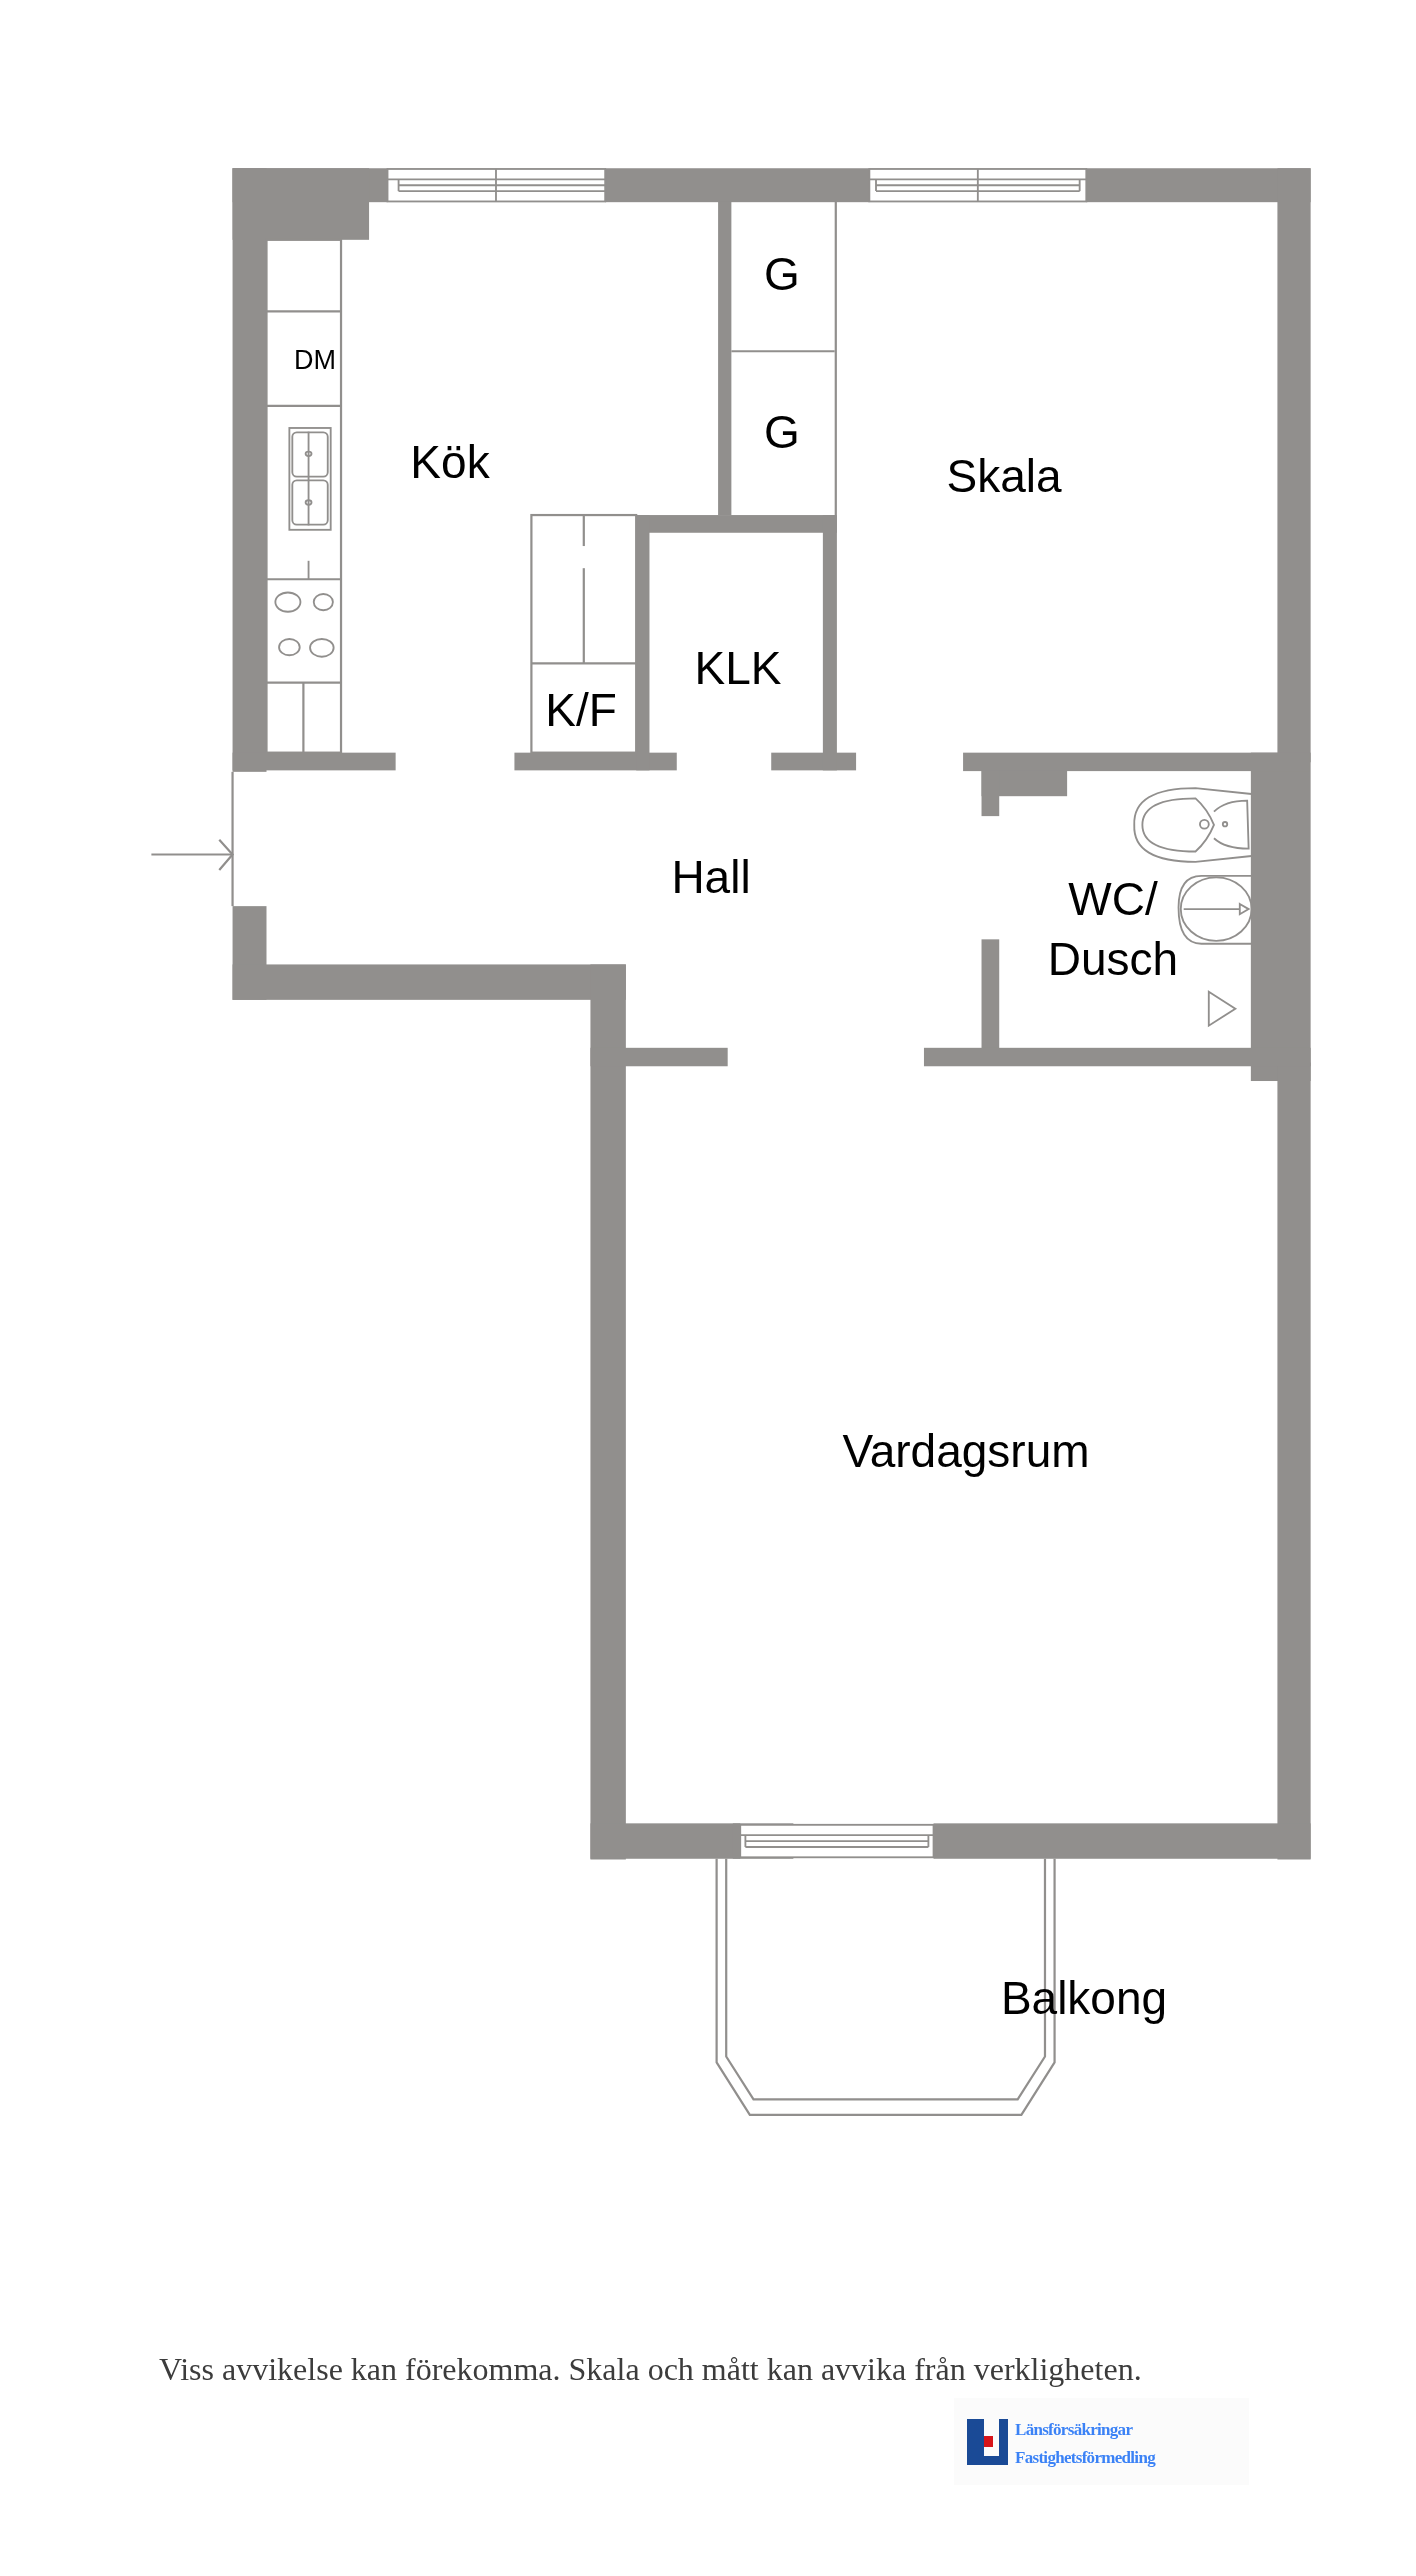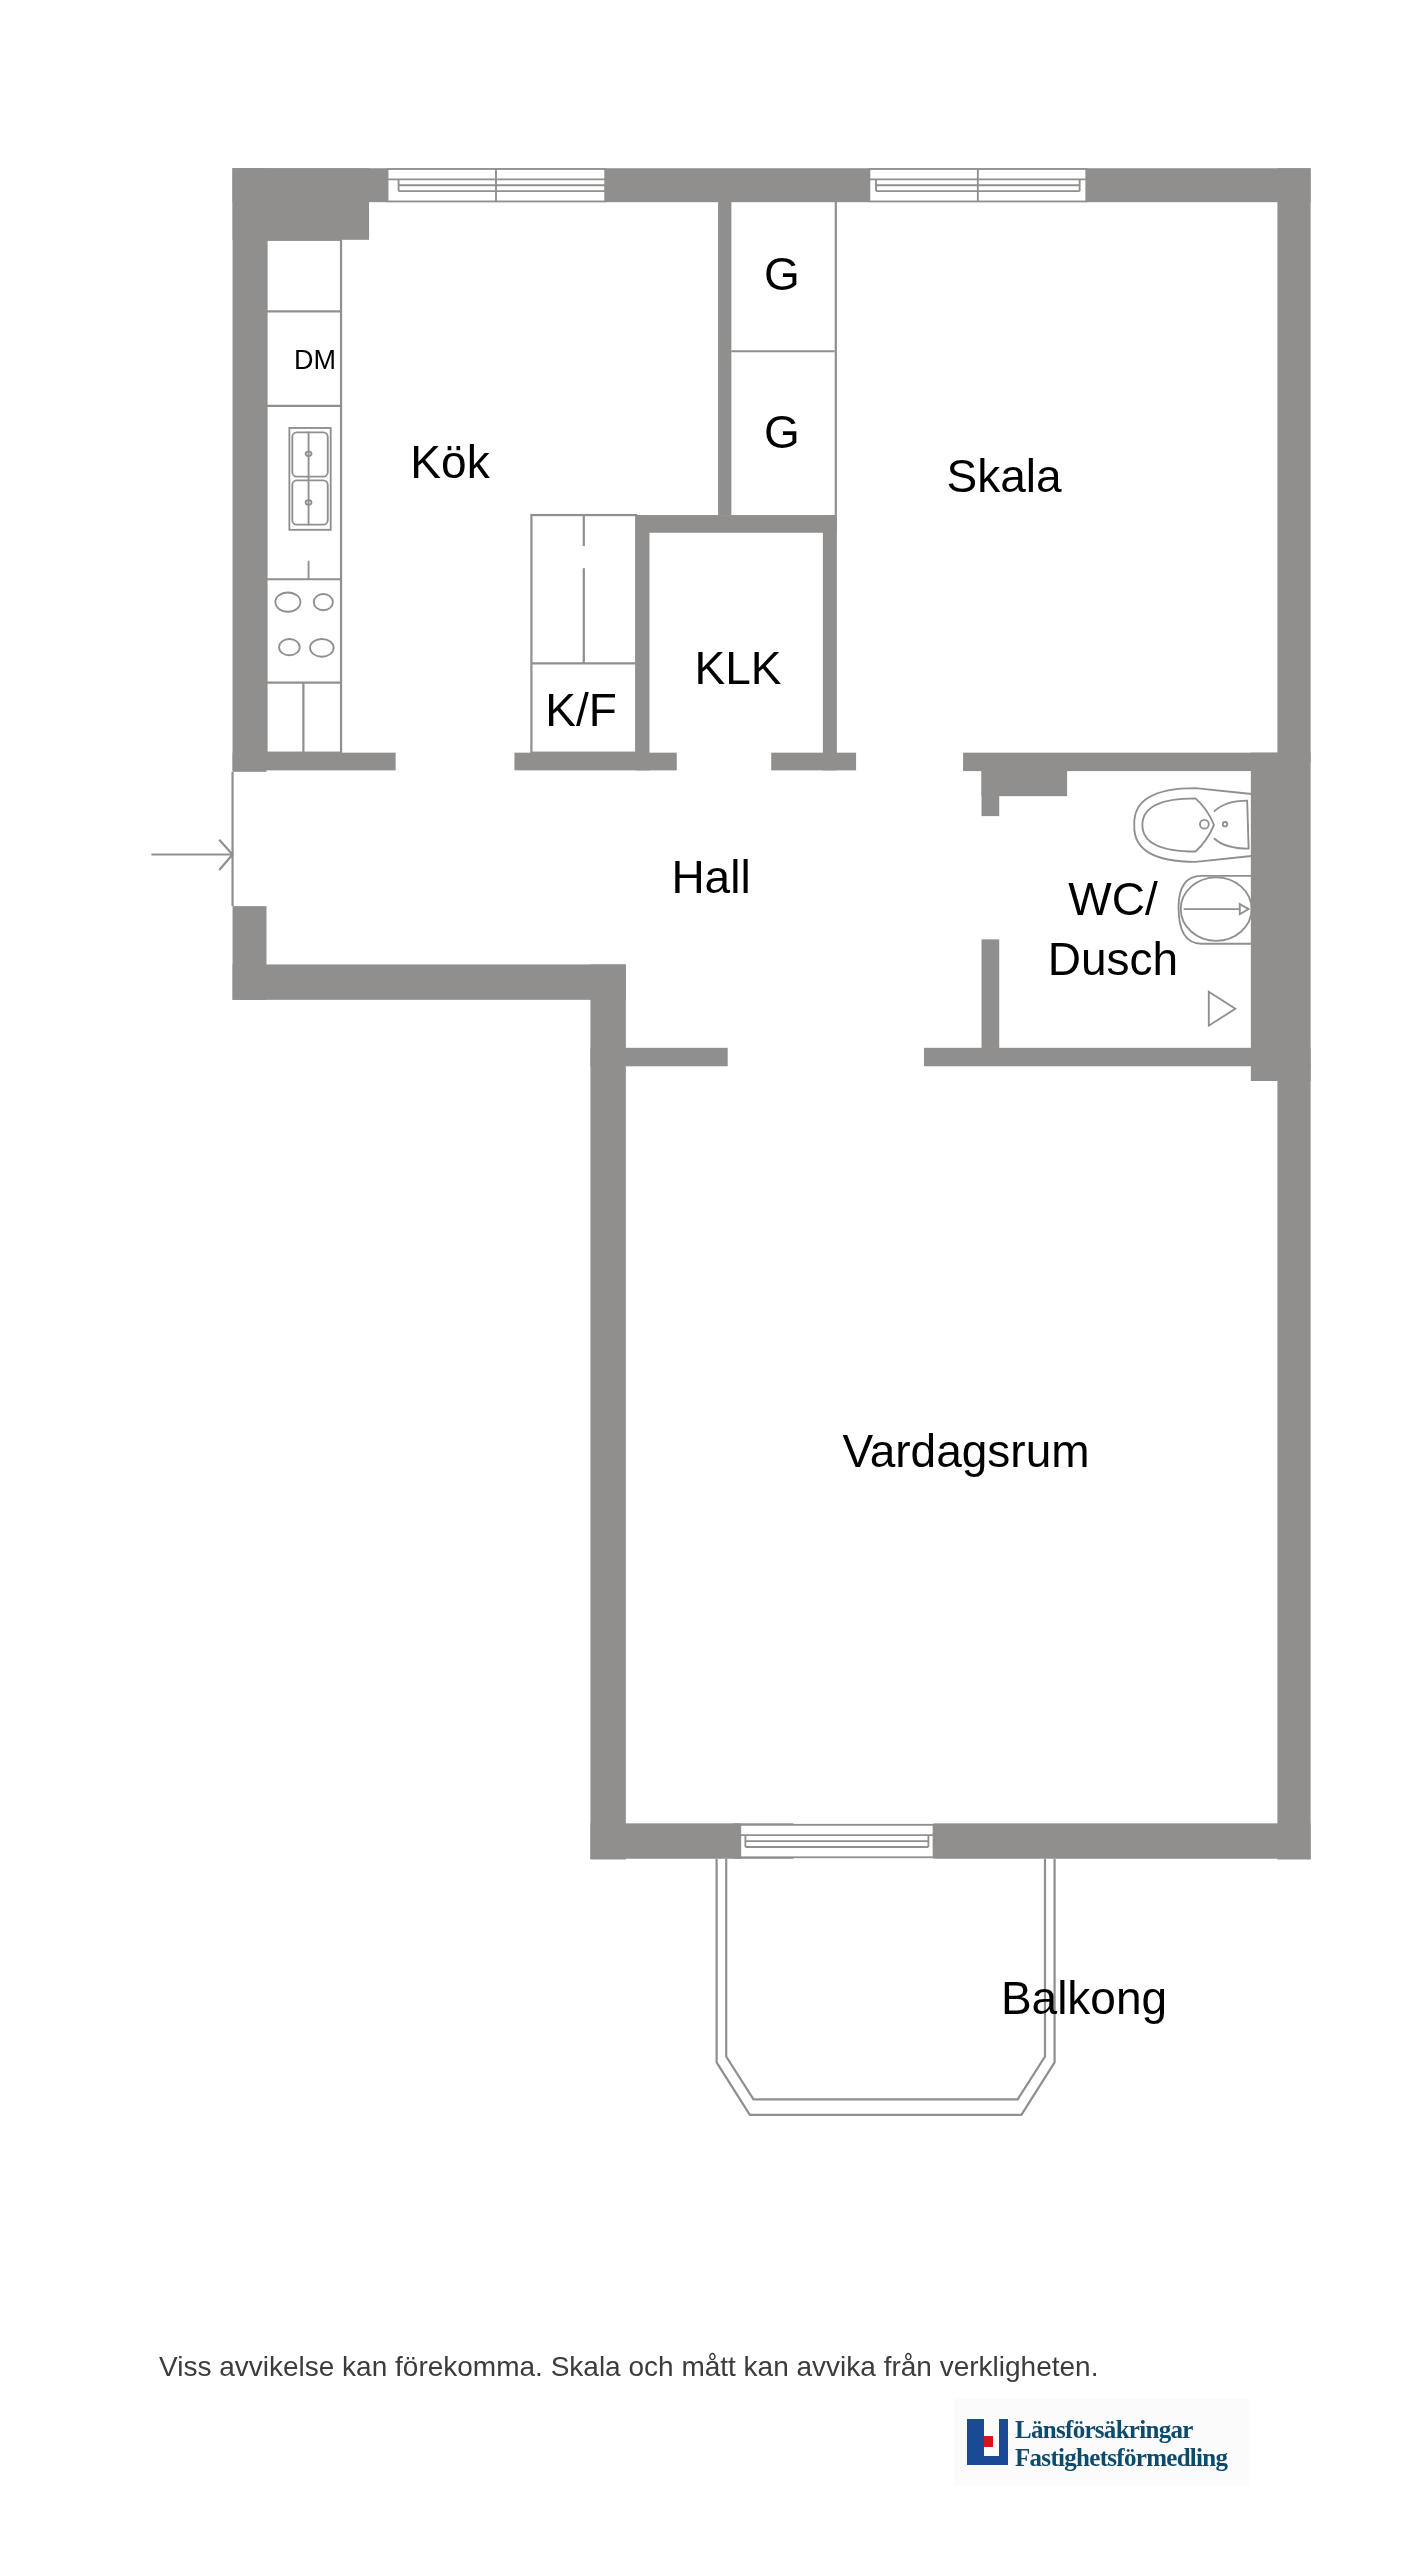--- a/index.html
+++ b/index.html
@@ -6,35 +6,35 @@
   body { width: 1417px; height: 2576px; position: relative; overflow: hidden;
          font-family: "Liberation Sans", sans-serif; }
   #plan { position: absolute; left: 0; top: 0; }
   .wall { fill: #918f8d; }
   .line { fill: none; stroke: #918f8d; stroke-width: 3; }
   .thin { fill: none; stroke: #918f8d; stroke-width: 2.5; }
   .room-label { position: absolute; color: #000; font-size: 46px;
                 font-family: "Liberation Sans", sans-serif; white-space: nowrap;
                 transform: translate(-50%, -50%); text-align: center; line-height: 1.15; }
   .room-label.small { font-size: 27px; }
-  .disclaimer { position: absolute; left: 159px; top: 2351px; font-size: 28px;
-                color: #3c3c3c; font-family: Liberation Sans, sans-serif; }
+  .disclaimer { position: absolute; left: 159px; top: 2351px; font-size: 32px;
+                color: #3c3c3c; font-family: Liberation Serif, serif; }
   .logo { position: absolute; left: 954px; top: 2398px; width: 295px; height: 87px;
           background: #fbfbfb; }
   .logo-mark { position: absolute; left: 12.5px; top: 20.7px; width: 41px; height: 46px;
                background: #1a4a96; }
   .logo-mark .inner { position: absolute; left: 8.9px; top: 0; width: 23.6px; height: 37px;
                       background: #fbfbfb; }
   .logo-mark .bar { position: absolute; left: 8.9px; top: 0; width: 8.9px; height: 37px;
                     background: #1a4a96; }
   .logo-mark .red { position: absolute; left: 17.7px; top: 17.7px; width: 8.9px; height: 10.3px;
                     background: #d7141a; }
-  .logo-text { position: absolute; left: 61px; top: 17.7px; color: #0c4a6e;
+  .logo-text { position: absolute; left: 61px; top: 17.7px; color: #3b82f6;
                font-family: "Liberation Serif", serif; font-weight: bold;
-               font-size: 25px; line-height: 28px; letter-spacing: -0.7px; }
+               font-size: 17px; line-height: 28px; letter-spacing: -0.7px; }
 </style>
 </head>
 <body>
 
 <svg id="plan" width="1417" height="2576" viewBox="0 0 1920 3491">
 
   <g>
 
     <rect class="wall" x="315" y="228" width="210" height="46"></rect>
 

